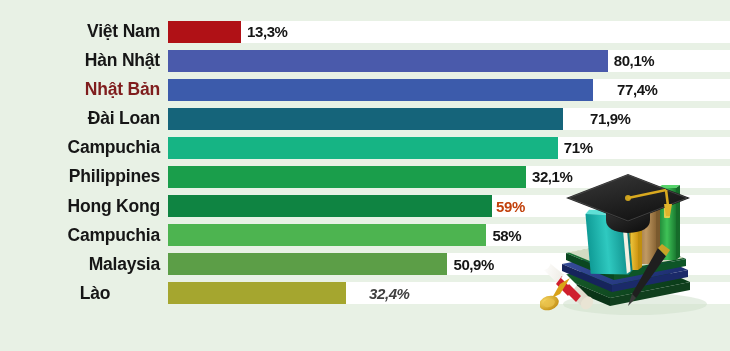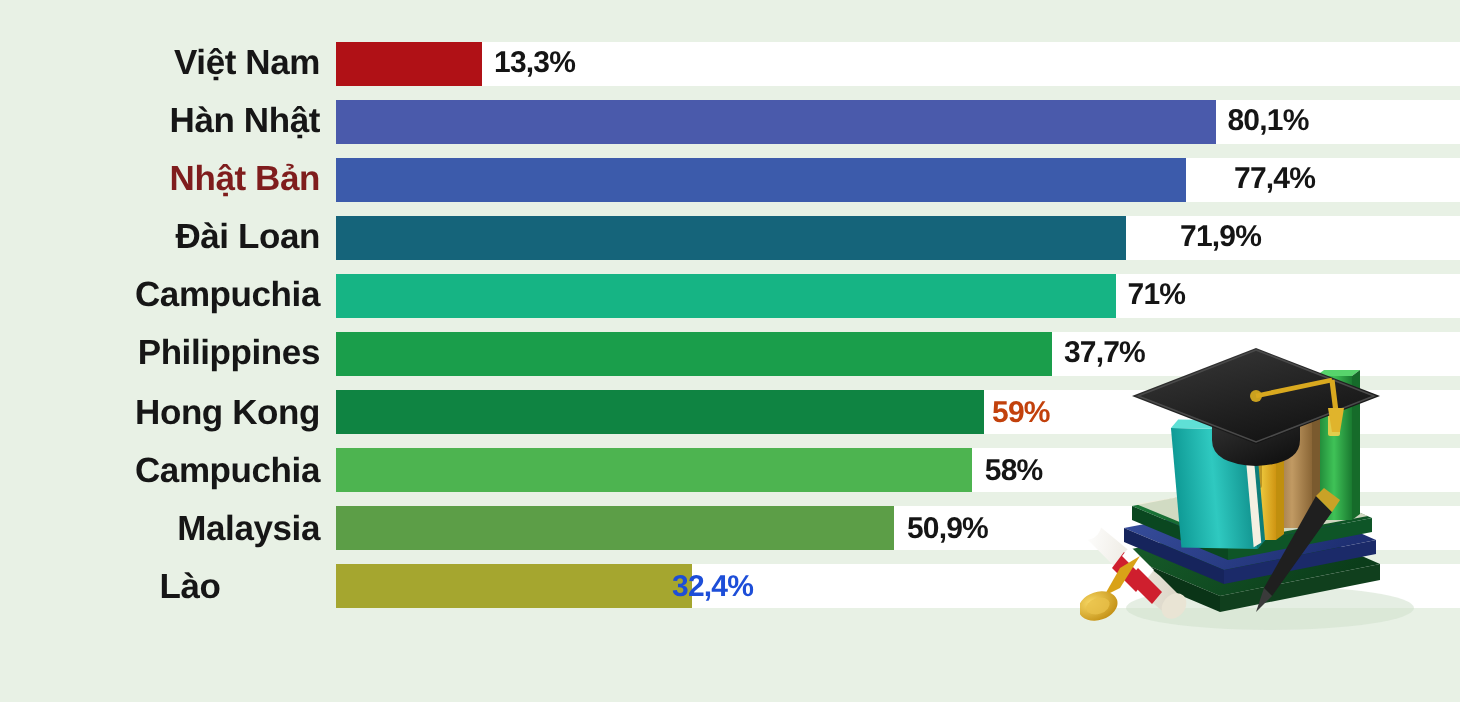--- a/index.html
+++ b/index.html
@@ -128,21 +128,21 @@
       <div class="chart-row">
         <div class="row-stripe" style="background: rgb(255, 255, 255);"></div>
         <div class="row-label" style="color: rgb(22, 22, 22);">Campuchia</div>
         <div class="row-bar" style="width: 389.79px; background: rgb(22, 180, 132);"></div>
         <div class="row-value" style="left: 527.79px; color: rgb(21, 21, 21);">71%</div>
       </div>
       <div class="chart-row">
         <div class="row-stripe" style="background: rgb(255, 255, 255);"></div>
         <div class="row-label" style="color: rgb(22, 22, 22);">Philippines</div>
         <div class="row-bar" style="width: 357.948px; background: rgb(26, 158, 75);"></div>
-        <div class="row-value" style="left: 495.948px; color: rgb(21, 21, 21);">37,7%</div>
+        <div class="row-value" style="left: 495.948px; color: rgb(21, 21, 21);">32,1%</div>
       </div>
       <div class="chart-row">
         <div class="row-stripe" style="background: rgb(255, 255, 255);"></div>
         <div class="row-label" style="color: rgb(22, 22, 22);">Hong Kong</div>
         <div class="row-bar" style="width: 323.91px; background: rgb(15, 132, 66);"></div>
         <div class="row-value" style="left: 460px; color: #c2410c;">59%</div>
       </div>
       <div class="chart-row">
         <div class="row-stripe" style="background: rgb(255, 255, 255);"></div>
         <div class="row-label" style="color: rgb(22, 22, 22);">Campuchia</div>
@@ -152,21 +152,21 @@
       <div class="chart-row">
         <div class="row-stripe" style="background: rgb(255, 255, 255);"></div>
         <div class="row-label" style="color: rgb(22, 22, 22);">Malaysia</div>
         <div class="row-bar" style="width: 279.441px; background: rgb(92, 158, 71);"></div>
         <div class="row-value" style="left: 417.441px; color: rgb(21, 21, 21);">50,9%</div>
       </div>
       <div class="chart-row">
         <div class="row-stripe" style="background: rgb(255, 255, 255);"></div>
         <div class="row-label" style="color: rgb(22, 22, 22); text-align: center;">Lào</div>
         <div class="row-bar" style="width: 177.876px; background: rgb(165, 166, 47);"></div>
-        <div class="row-value" style="left: 300px; color: #1d4ed8;">32,4%</div>
+        <div class="row-value" style="left: 333px; color: #404040; font-style: italic;">32,4%</div>
       </div>
     </div>
 
   <div id="illustration">
     <svg width="186" height="150" viewBox="0 0 186 150" xmlns="http://www.w3.org/2000/svg">
       <defs>
         <linearGradient id="gTeal" x1="0" y1="0" x2="1" y2="0">
           <stop offset="0" stop-color="#0f9b96"></stop>
           <stop offset="0.5" stop-color="#2fc9c0"></stop>
           <stop offset="1" stop-color="#11938f"></stop>

